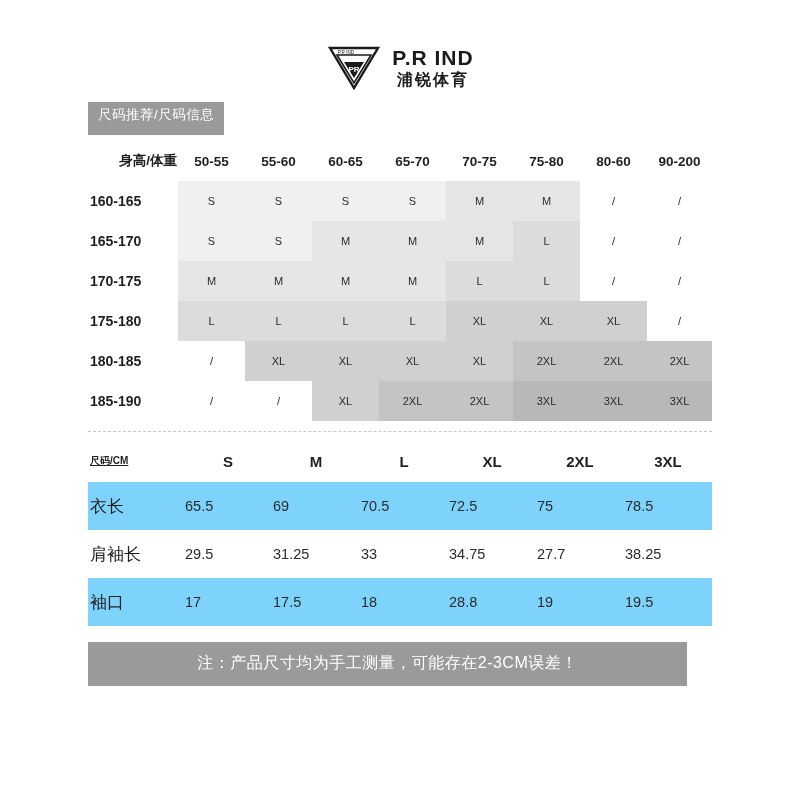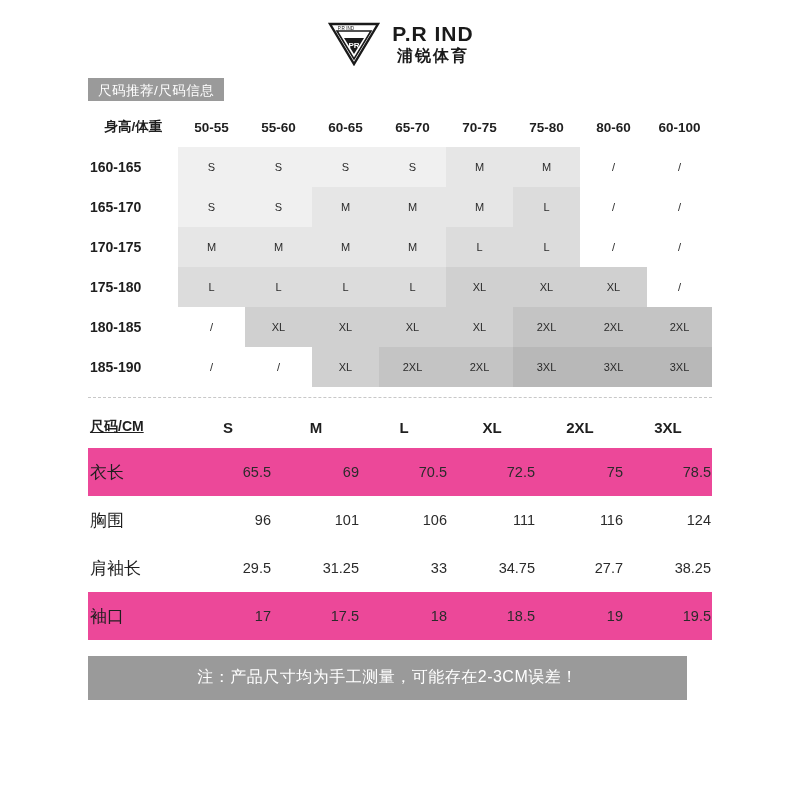--- a/index.html
+++ b/index.html
@@ -23,20 +23,21 @@
 
   
   .logo-area {
     display: flex;
     align-items: center;
     justify-content: center;
     gap: 10px;
     padding-top: 24px;
     height: 62px;
     box-sizing: border-box;
+    margin-top: 24px;
   }
   .logo-mark {
     position: relative;
     width: 56px;
     height: 46px;
   }
   .logo-mark svg { display: block; }
   .logo-text {
     display: flex;
     flex-direction: column;
@@ -61,21 +62,21 @@
   
   .section-title-row {
     margin: 16px 88px 0 88px;
     position: relative;
   }
   .section-title {
     display: inline-block;
     background: #9a9a9a;
     color: #ffffff;
     font-size: 13.5px;
-    padding: 4px 10px 1px 10px;
+    padding: 4px 10px 11px 10px;
     letter-spacing: 0.5px;
   }
 
   
   table {
     border-collapse: collapse;
     table-layout: fixed;
   }
   .matrix {
     margin: 6px 88px 0 88px;
@@ -87,21 +88,21 @@
     vertical-align: middle;
     font-weight: normal;
   }
   .matrix thead th {
     font-size: 13.5px;
     font-weight: bold;
     height: 38px;
     color: #1f1f1f;
   }
   .matrix thead th.corner {
-    text-align: center;
+    text-align: right;
     padding-left: 2px;
   }
   .matrix tbody td {
     height: 38px;
     font-size: 11px;
     color: #2b2b2b;
   }
   .matrix tbody td.rowhead {
     text-align: left;
     padding-left: 2px;
@@ -132,36 +133,36 @@
   .measure thead th {
     height: 40px;
     font-size: 15px;
     font-weight: bold;
     text-align: center;
     color: #1f1f1f;
   }
   .measure thead th.corner {
     text-align: left;
     padding-left: 2px;
-    font-size: 14px;
+    font-size: 10px;
     text-decoration: underline;
   }
   .measure tbody td {
     height: 46px;
-    text-align: right;
+    text-align: left;
     font-size: 14.5px;
     color: #2b2b2b;
   }
   .measure tbody td.rowlabel {
     text-align: left;
     padding-left: 2px;
     font-size: 17px;
     color: #1f1f1f;
   }
-  .measure tbody tr.alt td { background: #ec4899; }
+  .measure tbody tr.alt td { background: #7dd3fc; }
 
   
   .note {
     margin: 16px 36px 0 88px;
     width: 599px;
     background: #9a9a9a;
     color: #ffffff;
     text-align: center;
     font-size: 16px;
     letter-spacing: 0.5px;
@@ -209,21 +210,21 @@
     <thead>
       <tr>
         <th class="corner">身高/体重</th>
         <th>50-55</th>
         <th>55-60</th>
         <th>60-65</th>
         <th>65-70</th>
         <th>70-75</th>
         <th>75-80</th>
         <th>80-60</th>
-        <th>60-100</th>
+        <th>90-200</th>
       </tr>
     </thead>
     <tbody id="matrix-body">
         <tr>
           <td class="rowhead">160-165</td>
           <td class="s1">S</td>
           <td class="s1">S</td>
           <td class="s1">S</td>
           <td class="s1">S</td>
           <td class="s2">M</td>
@@ -316,43 +317,34 @@
         <tr class="alt">
           <td class="rowlabel">衣长</td>
           <td>65.5</td>
           <td>69</td>
           <td>70.5</td>
           <td>72.5</td>
           <td>75</td>
           <td>78.5</td>
         </tr>
         <tr>
-          <td class="rowlabel">胸围</td>
-          <td>96</td>
-          <td>101</td>
-          <td>106</td>
-          <td>111</td>
-          <td>116</td>
-          <td>124</td>
-        </tr>
-        <tr>
           <td class="rowlabel">肩袖长</td>
           <td>29.5</td>
           <td>31.25</td>
           <td>33</td>
           <td>34.75</td>
           <td>27.7</td>
           <td>38.25</td>
         </tr>
         <tr class="alt">
           <td class="rowlabel">袖口</td>
           <td>17</td>
           <td>17.5</td>
           <td>18</td>
-          <td>18.5</td>
+          <td>28.8</td>
           <td>19</td>
           <td>19.5</td>
         </tr>
       </tbody>
   </table>
 
   <div class="note">注：产品尺寸均为手工测量，可能存在2-3CM误差！</div>
 
 </div>
 

